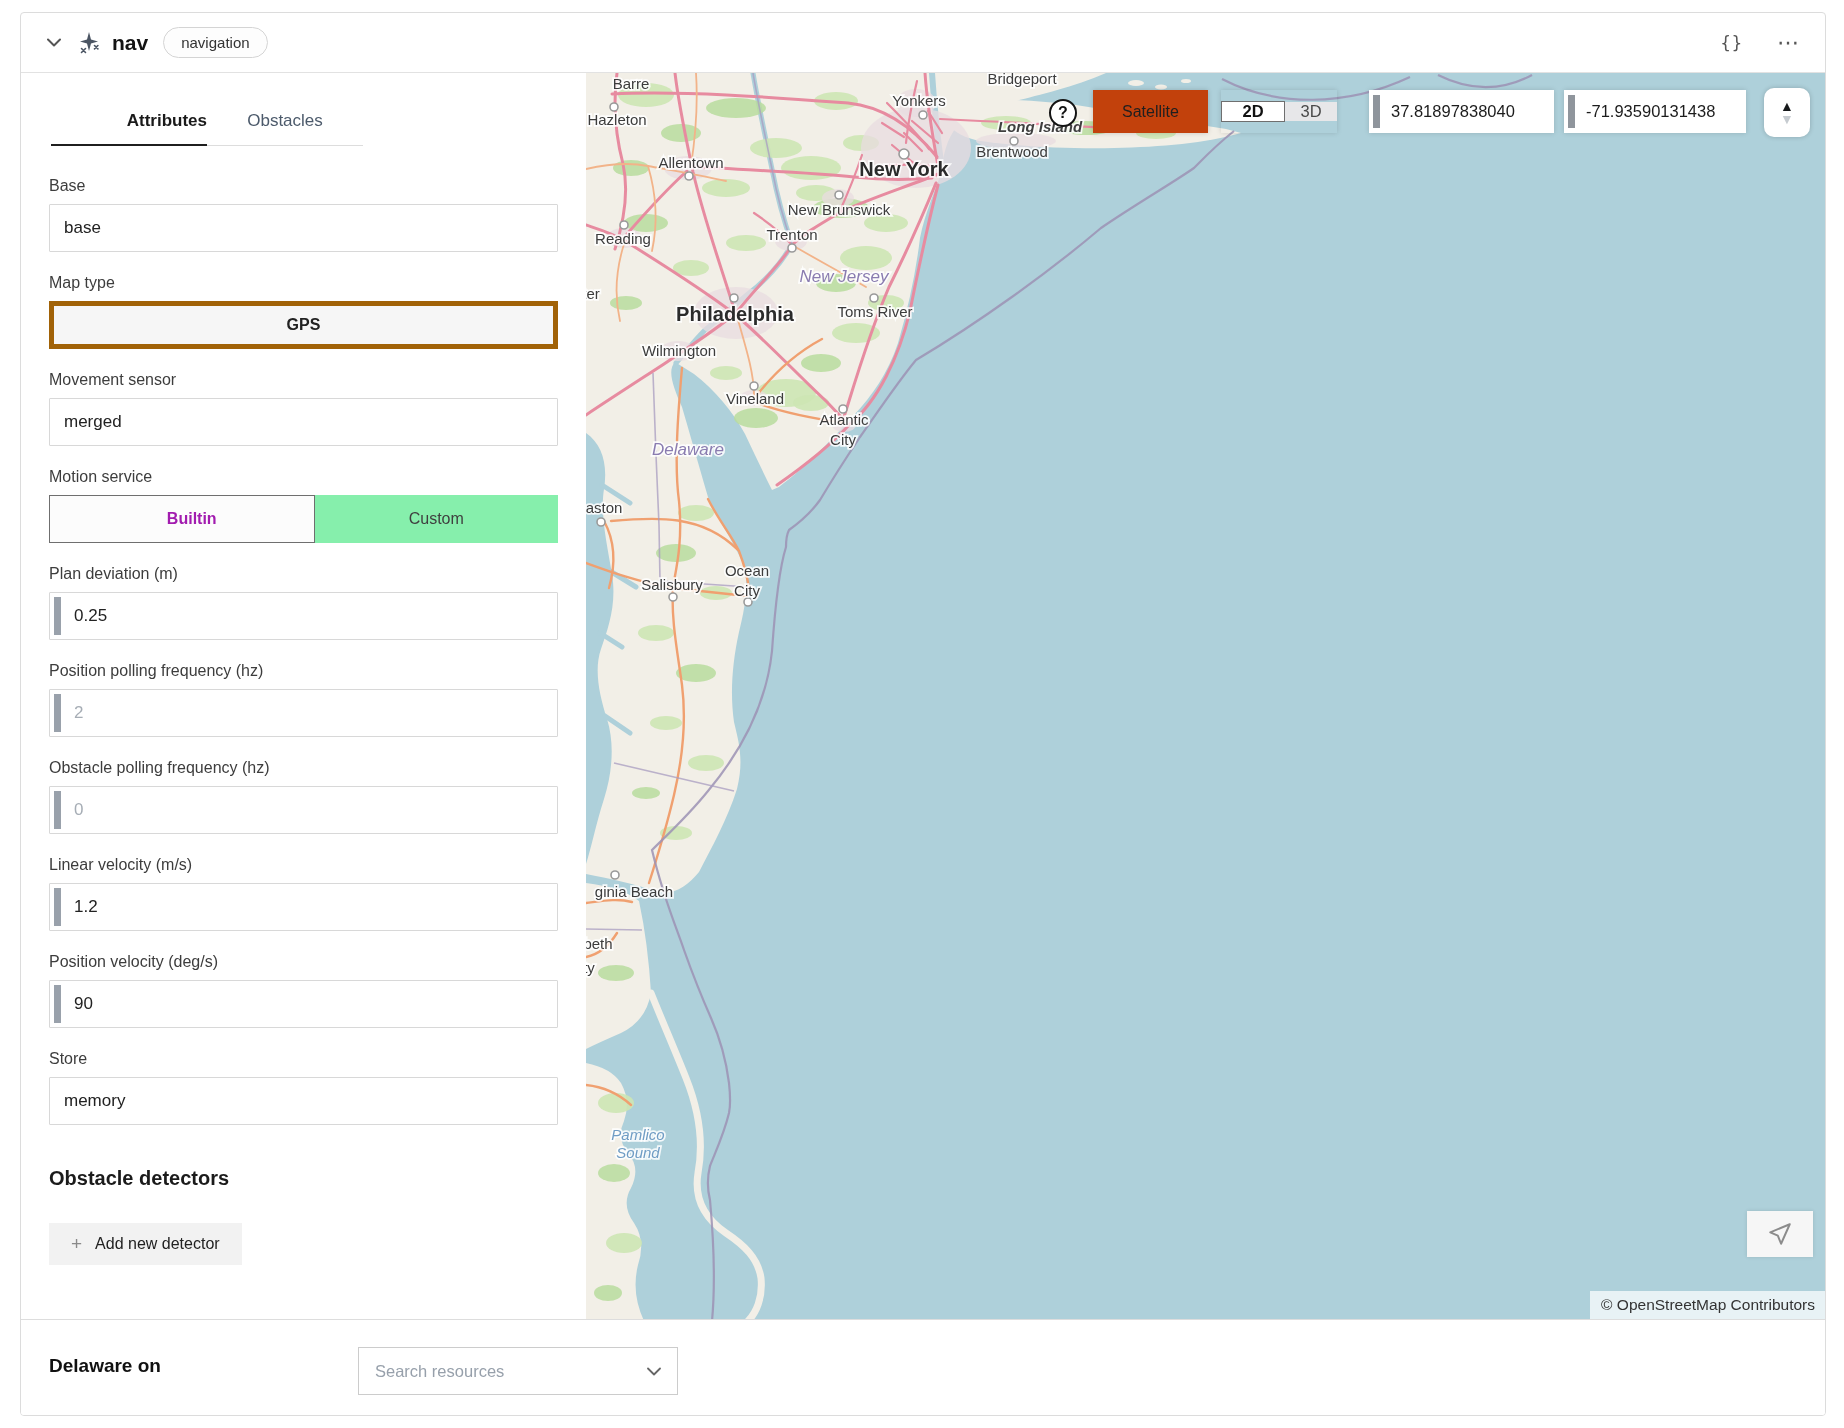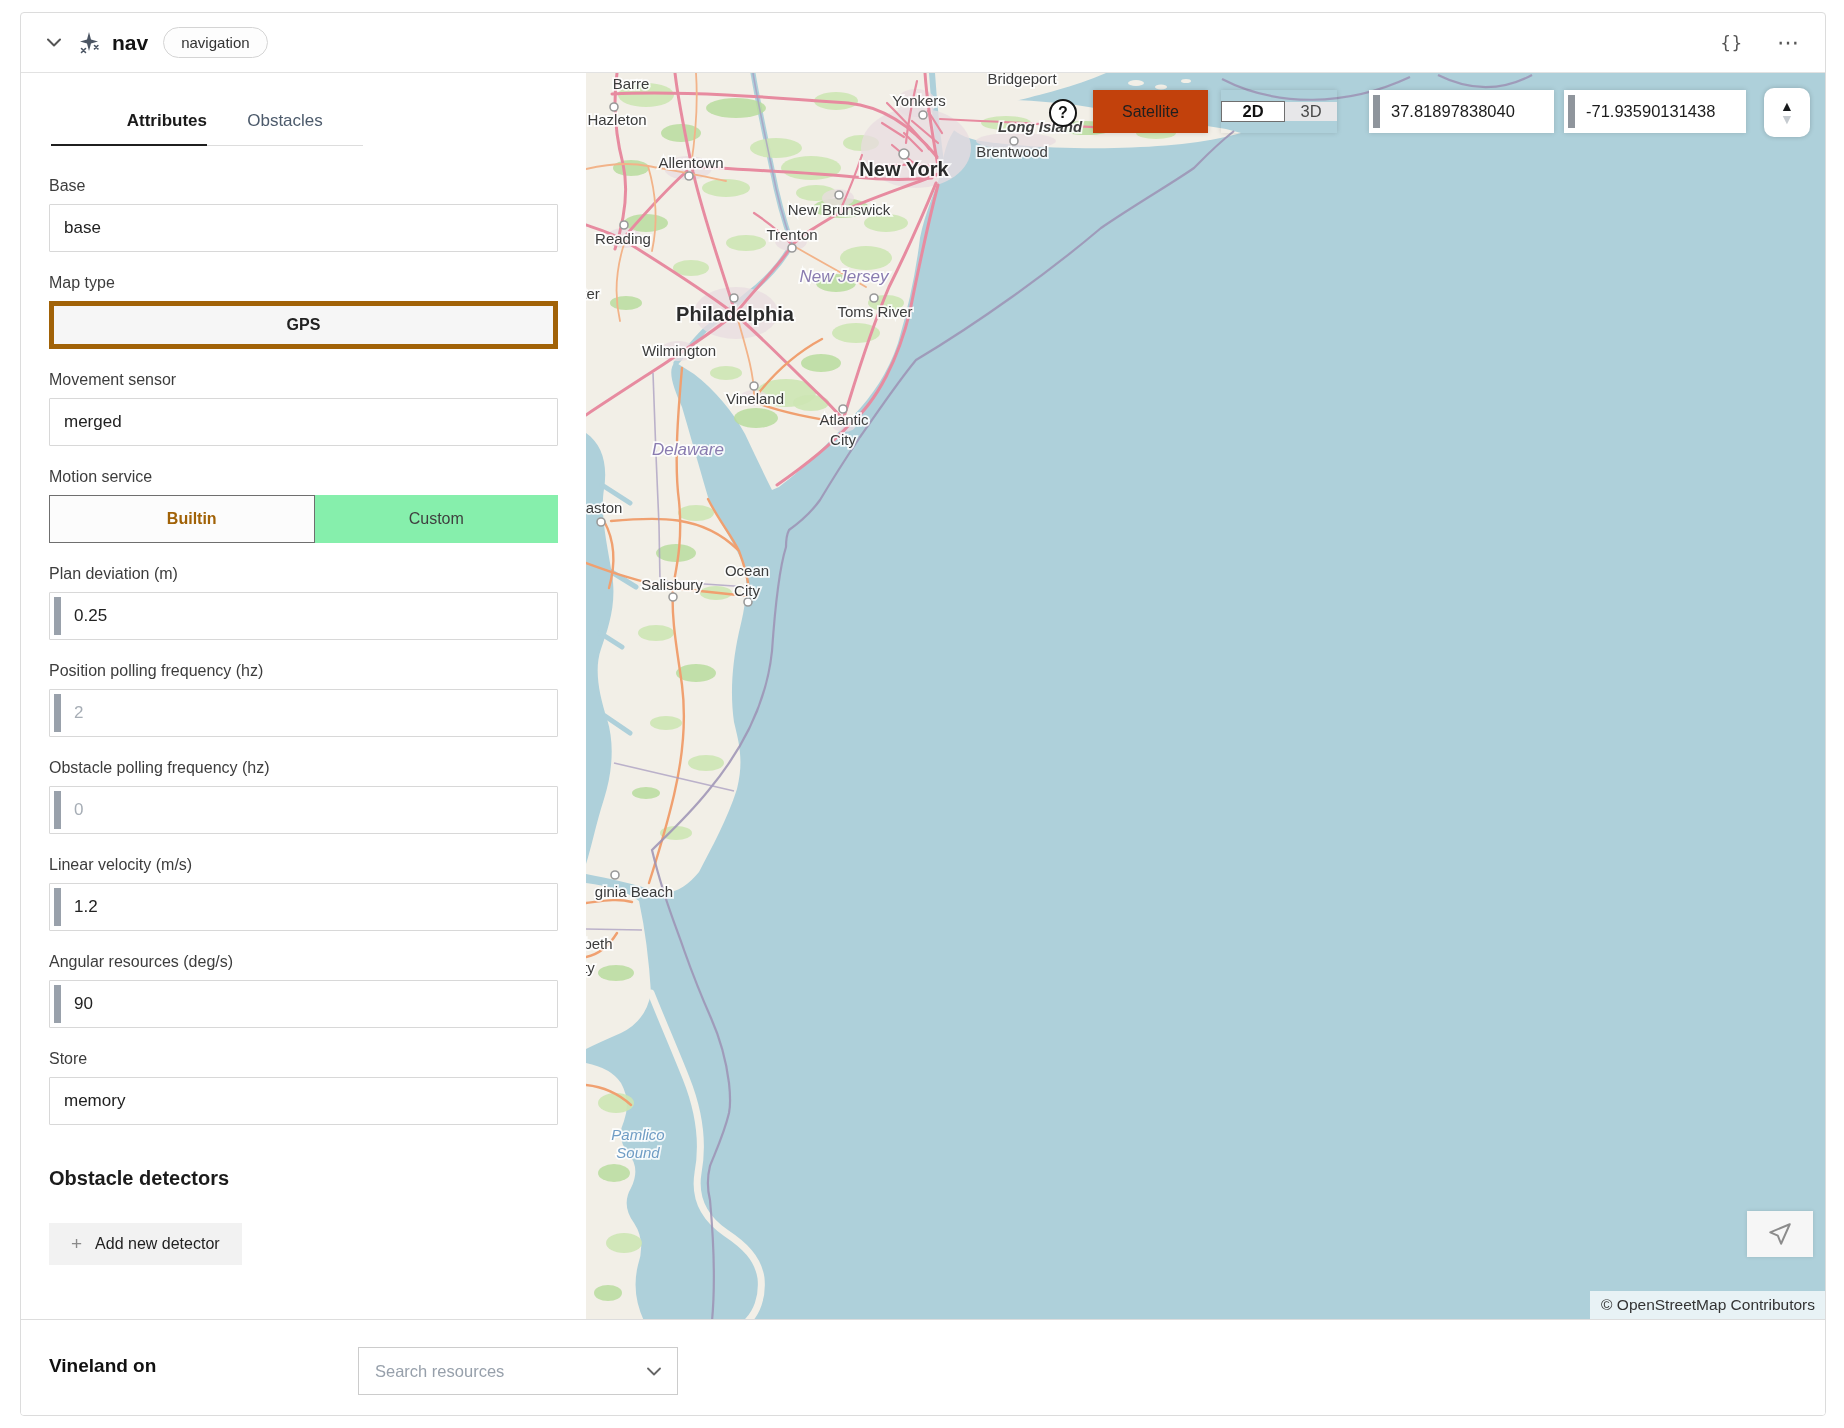--- a/index.html
+++ b/index.html
@@ -39,21 +39,21 @@
 
   .numwrap { position:relative; width:509px; }
   .numwrap .bar { position:absolute; left:5px; top:5px; bottom:5px; width:7px; background:#99a1ab; pointer-events:none; }
   .numwrap .tin { padding-left:24px; }
 
   .gpsbtn { width:509px; height:48px; background:#f6f6f6; border:5px solid #a16207; font-weight:700;
             font-size:16px; color:#222; cursor:pointer; font-family:"Liberation Sans",sans-serif; }
 
   .segrow { width:509px; display:flex; }
   .seg { flex:1; height:48px; display:flex; align-items:center; justify-content:center; font-size:16px; cursor:pointer; }
-  .seg.active { background:#fcfcfc; border:1px solid #6f6f6f; font-weight:700; color:#a16207;padding-left:20px; }
+  .seg.active { background:#fcfcfc; border:1px solid #6f6f6f; font-weight:700; color:#a21caf;padding-left:20px; }
   .seg.inactive { background:#86efac; color:#3f3f3f; }
 
   .subhead { margin-top:42px; font-size:20px; font-weight:700; color:#1b1b1b; }
   .addbtn { margin-top:33px; display:inline-flex; align-items:center; gap:13px; background:#f2f2f2;
             border:none; padding:0 22px; height:42px; font-size:16px; color:#222; cursor:pointer;
             font-family:"Liberation Sans",sans-serif; }
   .addbtn .plus { color:#8a8a8a; font-size:19px; font-weight:400; }
 
   
   .map { position:absolute; left:565px; top:0; width:1240px; height:1248px; overflow:hidden; background:#aed0da; cursor:grab; }
@@ -199,21 +199,21 @@
 
         <div class="field">
           <label>Linear velocity (m/s)</label>
           <div class="numwrap">
             <span class="bar"></span>
             <input class="tin" type="text" value="1.2" style="">
           </div>
         </div>
 
         <div class="field">
-          <label>Angular resources (deg/s)</label>
+          <label>Position velocity (deg/s)</label>
           <div class="numwrap">
             <span class="bar"></span>
             <input class="tin" type="text" value="90" style="">
           </div>
         </div>
 
         <div class="field">
           <label>Store</label>
           <input class="tin" type="text" value="memory" style="">
         </div>
@@ -449,21 +449,21 @@
       <div class="mapovl locatebtn">
         <svg width="26" height="26" viewBox="0 0 24 24">
           <path d="M21 3 L3 10.5 L10 13.5 L13 21 Z" fill="none" stroke="#8c8c8c" stroke-width="1.8" stroke-linejoin="round"></path>
         </svg>
       </div>
       <div class="attrib">© OpenStreetMap Contributors</div>
     </div>
   </div>
 
   <div class="ftr">
-    <div class="dep">Vineland on</div>
+    <div class="dep">Delaware on</div>
     <div class="ressel">
       <span class="ph">Search resources</span>
       <svg width="14" height="9" viewBox="0 0 14 9">
         <polyline points="1,1.5 7,7.5 13,1.5" fill="none" stroke="#666" stroke-width="1.8" stroke-linecap="round" stroke-linejoin="round"></polyline>
       </svg>
     </div>
   </div>
 </div>
 
 </body></html>

